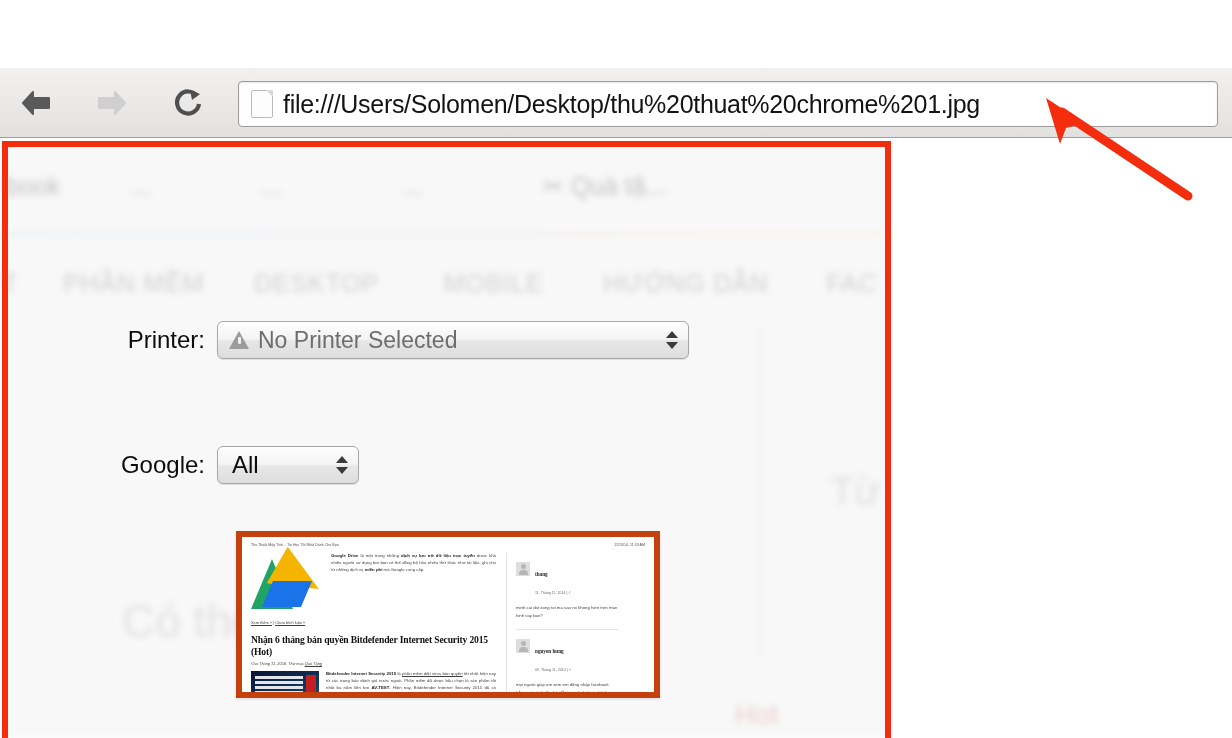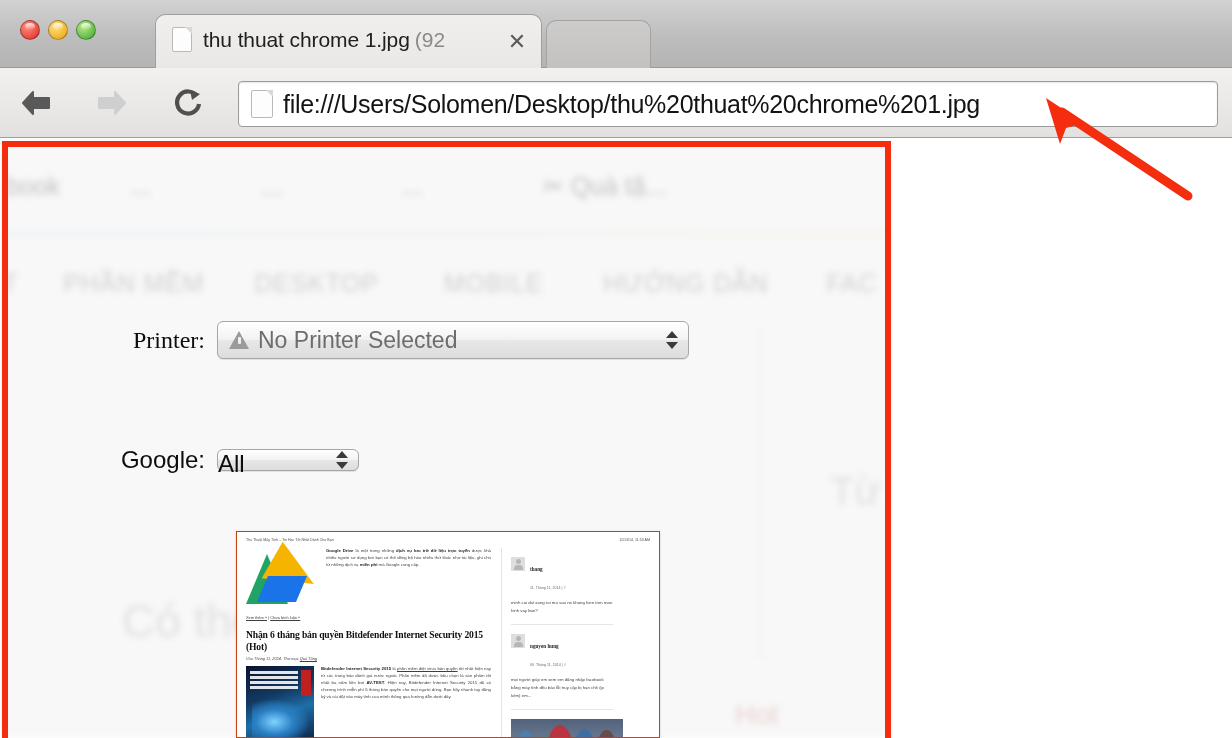--- a/index.html
+++ b/index.html
@@ -180,21 +180,21 @@
 
   
   .pp-row { position: absolute; display: flex; align-items: center; }
   .pp-label {
     font-size: 24px; color: #0d0d0d; text-align: right;
     font-family: "Liberation Sans", sans-serif;
   }
 
   
   #row-printer { left: 110px; top: 182px; }
-  #printer-label { width: 95px; font-family: Liberation Serif, serif; }
+  #printer-label { width: 95px; }
   #printer-popup {
     margin-left: 12px;
     width: 472px; height: 38px;
     background: linear-gradient(to bottom, #ffffff 0%, #f3f3f3 48%, #e7e7e7 52%, #dddddd 100%);
     border: 1px solid #a7a7a7;
     border-radius: 6px;
     box-shadow: 0 1px 1px rgba(0,0,0,.10);
     display: flex; align-items: center;
     padding: 0 8px 0 11px;
     position: relative;
@@ -247,36 +247,37 @@
     align-items: center; justify-content: center; gap: 5px;
   }
   #copies-stepper .arr-up { border-bottom-color: #4a4a4a; border-left-width: 5px; border-right-width: 5px; border-bottom-width: 6px; }
   #copies-stepper .arr-dn { border-top-color: #4a4a4a; border-left-width: 5px; border-right-width: 5px; border-top-width: 6px; }
 
   
   #row-pages { left: 110px; top: 307px; }
   #pages-label { width: 95px; }
   #pages-popup {
     margin-left: 12px;
-    width: 142px; height: 22px;
+    width: 142px; height: 38px;
     background: linear-gradient(to bottom, #ffffff 0%, #f3f3f3 48%, #e7e7e7 52%, #dddddd 100%);
     border: 1px solid #a7a7a7;
     border-radius: 6px;
     box-shadow: 0 1px 1px rgba(0,0,0,.10);
-    display: flex; 
+    display: flex; align-items: center;
+    padding-left: 14px;
     position: relative;
   }
   #pages-value { font-size: 24px; color: #0c0c0c; }
 
   
   #preview {
     position: absolute; left: 236px; top: 392px;
-    width: 424px; height: 207px;
-    background: #ffffff;
-    border: 1px solid #c2410c;
+    width: 424px; height: 167px;
+    background: #ffffff;
+    border: 6px solid #c2410c;
     box-shadow: 0 1px 3px rgba(0,0,0,.13);
     overflow: hidden;
     font-family: "Liberation Sans", sans-serif;
   }
   #prev-head {
     display: flex; justify-content: space-between;
     padding: 6px 9px 0 9px;
   }
   .prev-head-txt { font-size: 3.6px; color: #4e4e4e; white-space: nowrap; }
   #prev-body { display: flex; padding: 6px 9px 0 9px; gap: 10px; }
@@ -345,37 +346,20 @@
   .ph-person { position: absolute; border-radius: 50% 50% 44% 44%; }
 
   
   #arrow { position: absolute; left: 1020px; top: 90px; pointer-events: none; }
 </style>
 </head>
 <body>
 
 <div id="window">
 
-  <div id="tabstrip">
-
-    <div id="traffic-lights">
-      <div class="light red"></div>
-      <div class="light yellow"></div>
-      <div class="light green"></div>
-    </div>
-
-    <div id="tab-active">
-      <span class="page-glyph"></span>
-      <span id="tab-title">thu thuat chrome 1.jpg</span>
-      <span id="tab-title-suffix">(92</span>
-      <span id="tab-close">✕</span>
-    </div>
-
-    <div id="tab-inactive"></div>
-  </div>
 
   <div id="toolbar">
 
     <div class="nav-btn" style="margin-left:8px;">
       <span>
         <svg width="34" height="30" viewBox="0 0 34 30">
           <path d="M14 4 L4 15 L14 26 L14 20 L30 20 L30 10 L14 10 Z" fill="#595959" stroke="#595959" stroke-width="2" stroke-linejoin="round"></path>
         </svg>
       </span>
     </div>

